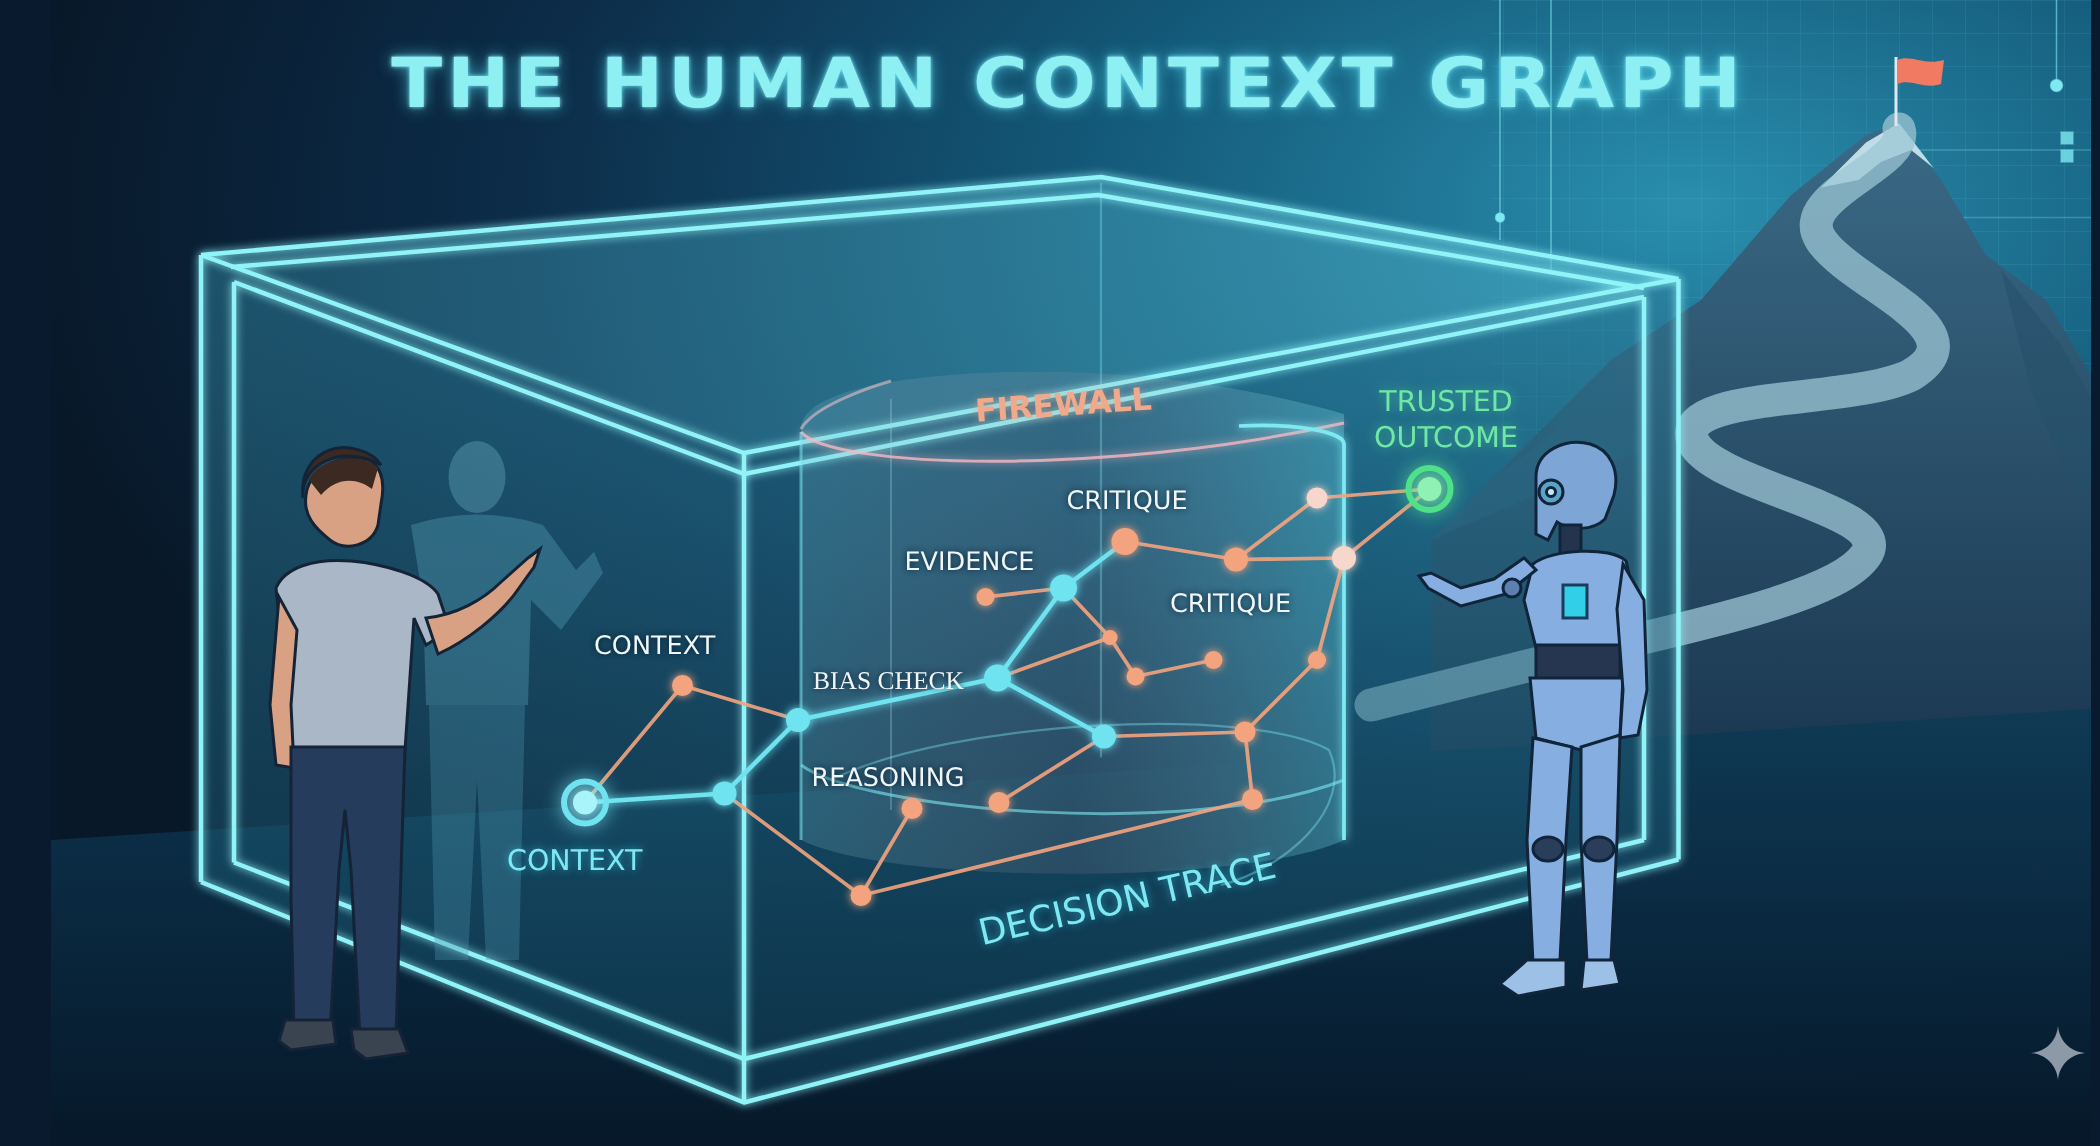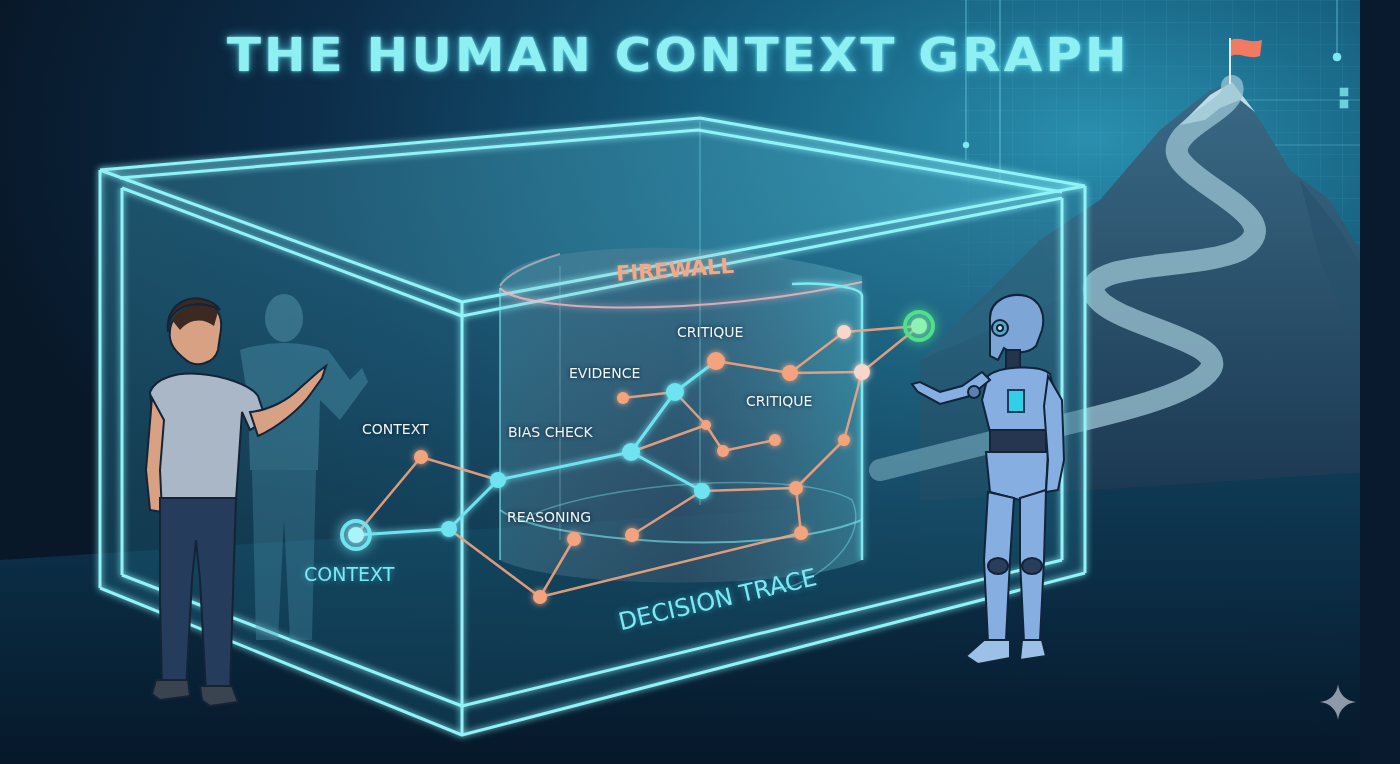--- a/index.html
+++ b/index.html
@@ -1,28 +1,28 @@
 <!DOCTYPE html>
 <html><head>
   <meta charset="utf-8">
   <style>
     html, body { margin: 0; padding: 0; }
     body { width: 1400px; height: 764px; overflow: hidden; background: #0a1a2e; font-family: "DejaVu Sans", sans-serif; }
-    .stage { position: relative; width: 1360px; height: 764px; overflow: hidden; }
+    .stage { position: relative; width: 1360px; height: 764px; overflow: hidden; margin-left: 34px; }
     svg.scene { position: absolute; left: 0; top: 0; }
     .title {
       position: absolute; left: 0; top: 28px; width: 1400px; text-align: center;
       font-family: "DejaVu Sans", sans-serif; font-weight: bold; font-size: 46px;
       letter-spacing: 3px; color: #8ff0f4;
       text-shadow: 0 0 10px rgba(80,220,240,0.7), 0 0 3px rgba(160,250,255,0.9);
       transform: scaleX(1.08); transform-origin: 50% 50%;
       padding-right: 40px; box-sizing: border-box;
     }
     .lbl { position: absolute; font-family: "DejaVu Sans", sans-serif; white-space: nowrap; }
-    .lbl-white { color: #eef6f8; font-size: 14px; text-shadow: 0 0 4px rgba(0,20,40,0.9); }
+    .lbl-white { color: #eef6f8; font-size: 17px; text-shadow: 0 0 4px rgba(0,20,40,0.9); }
     .lbl-cyan { color: #7fe9f2; font-size: 19px; text-shadow: 0 0 6px rgba(60,210,235,0.7); }
     .lbl-firewall { color: #f1a98c; font-size: 21px; font-weight: bold; transform: rotate(-4deg); text-shadow: 0 0 6px rgba(240,150,120,0.5); }
     .lbl-trusted { color: #6fe8a6; font-size: 19px; line-height: 24px; text-align: center; text-shadow: 0 0 8px rgba(90,230,150,0.6); }
     .lbl-trace { color: #7fe9f2; font-size: 24px; transform: rotate(-13deg); transform-origin: 0 100%; text-shadow: 0 0 6px rgba(60,210,235,0.6); }
     .sparkle { position: absolute; left: 1320px; top: 684px; width: 36px; height: 36px; }
   </style>
 </head>
 <body>
 
 <div class="stage">
@@ -261,25 +261,29 @@
 
       <path d="M984 640 L1010 640 L1010 658 L978 664 L966 656 Z" fill="#9cc0e6"></path>
       <path d="M1022 640 L1042 640 L1046 656 L1020 660 Z" fill="#9cc0e6"></path>
     </g>
   </svg>
 
   <div class="title">THE HUMAN CONTEXT GRAPH</div>
 
   <div class="lbl lbl-firewall" style="left:616px; top:258px;">FIREWALL</div>
 
+  <div class="lbl lbl-trusted" style="left:868px; top:256px; width:124px;">
+    <div>TRUSTED</div>
+    <div>OUTCOME</div>
+  </div>
 
   <div class="lbl lbl-white" style="left:677px; top:324px;">CRITIQUE</div>
   <div class="lbl lbl-white" style="left:746px; top:393px;">CRITIQUE</div>
   <div class="lbl lbl-white" style="left:569px; top:365px;text-align:center;">EVIDENCE</div>
-  <div class="lbl lbl-white" style="left:508px; top:424px;">BIAS CHECK</div>
+  <div class="lbl lbl-white" style="left:508px; top:444px;font-family:Liberation Serif, serif;">BIAS CHECK</div>
   <div class="lbl lbl-white" style="left:362px; top:421px;">CONTEXT</div>
   <div class="lbl lbl-white" style="left:507px; top:509px;">REASONING</div>
   <div class="lbl lbl-cyan" style="left:304px; top:563px;">CONTEXT</div>
   <div class="lbl lbl-trace" style="left:622px; top:608px;">DECISION TRACE</div>
 
   <svg class="sparkle" viewBox="0 0 36 36">
     <path d="M18 0 C19 10, 26 17, 36 18 C26 19, 19 26, 18 36 C17 26, 10 19, 0 18 C10 17, 17 10, 18 0 Z" fill="#8e99a8"></path>
   </svg>
 </div>
 

